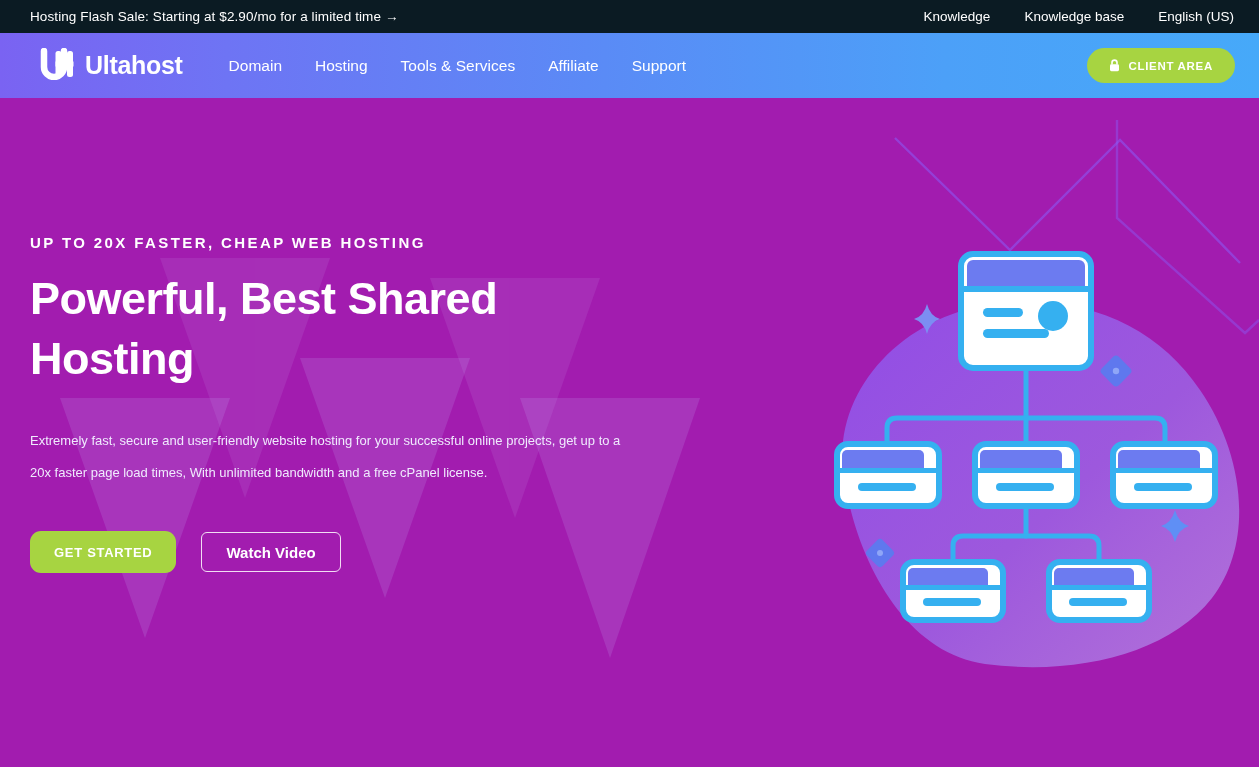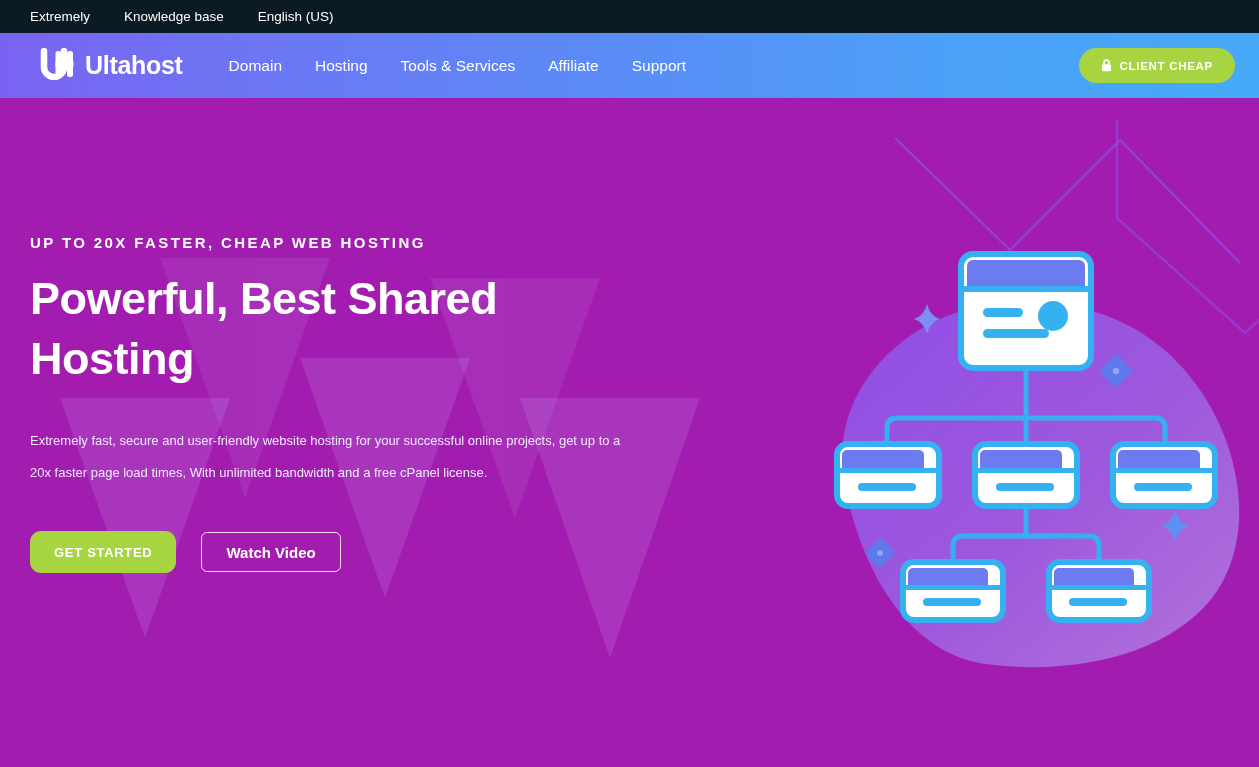--- a/index.html
+++ b/index.html
@@ -86,22 +86,23 @@
   
   .illustration{
     position:absolute; right:14px; top:148px; z-index:2;
     width:420px; height:380px;
   }
 </style>
 </head>
 <body>
 
 <div class="announce">
+  <a class="announce-msg" href="#" style="text-decoration:none;color:#fff">Hosting Flash Sale: Starting at $2.90/mo for a limited time →</a>
   <div class="announce-right">
-    <a href="#">Extremely</a>
+    <a href="#">Knowledge</a>
     <a href="#">Knowledge base</a>
     <a href="#">English (US)</a>
   </div>
 </div>
 
 <div class="navbar">
 
   <a class="logo" href="#" style="text-decoration:none">
     <span class="logo-mark">
       <svg width="44" height="32" viewBox="0 0 44 32">
@@ -124,21 +125,21 @@
     <a href="#">Support</a>
   </div>
 
   <button class="client-area">
     <span style="display:flex">
       <svg width="11" height="13" viewBox="0 0 11 13">
         <path d="M3 5.5 V3.6 a2.5 2.5 0 0 1 5 0 V5.5" fill="none" stroke="#ffffff" stroke-width="1.6"></path>
         <rect x="1" y="5.2" width="9" height="7" rx="1.4" fill="#ffffff"></rect>
       </svg>
     </span>
-    <span class="ca-label">CLIENT CHEAP</span>
+    <span class="ca-label">CLIENT AREA</span>
   </button>
 </div>
 
 <div class="hero">
 
   <svg class="hero-bg" viewBox="0 0 1259 669">
     <defs>
       <linearGradient id="blobGrad" x1="0" y1="0" x2="1" y2="1">
         <stop offset="0%" stop-color="#8B5CF8" stop-opacity=".75"></stop>
         <stop offset="55%" stop-color="#9A7DF9" stop-opacity=".62"></stop>

